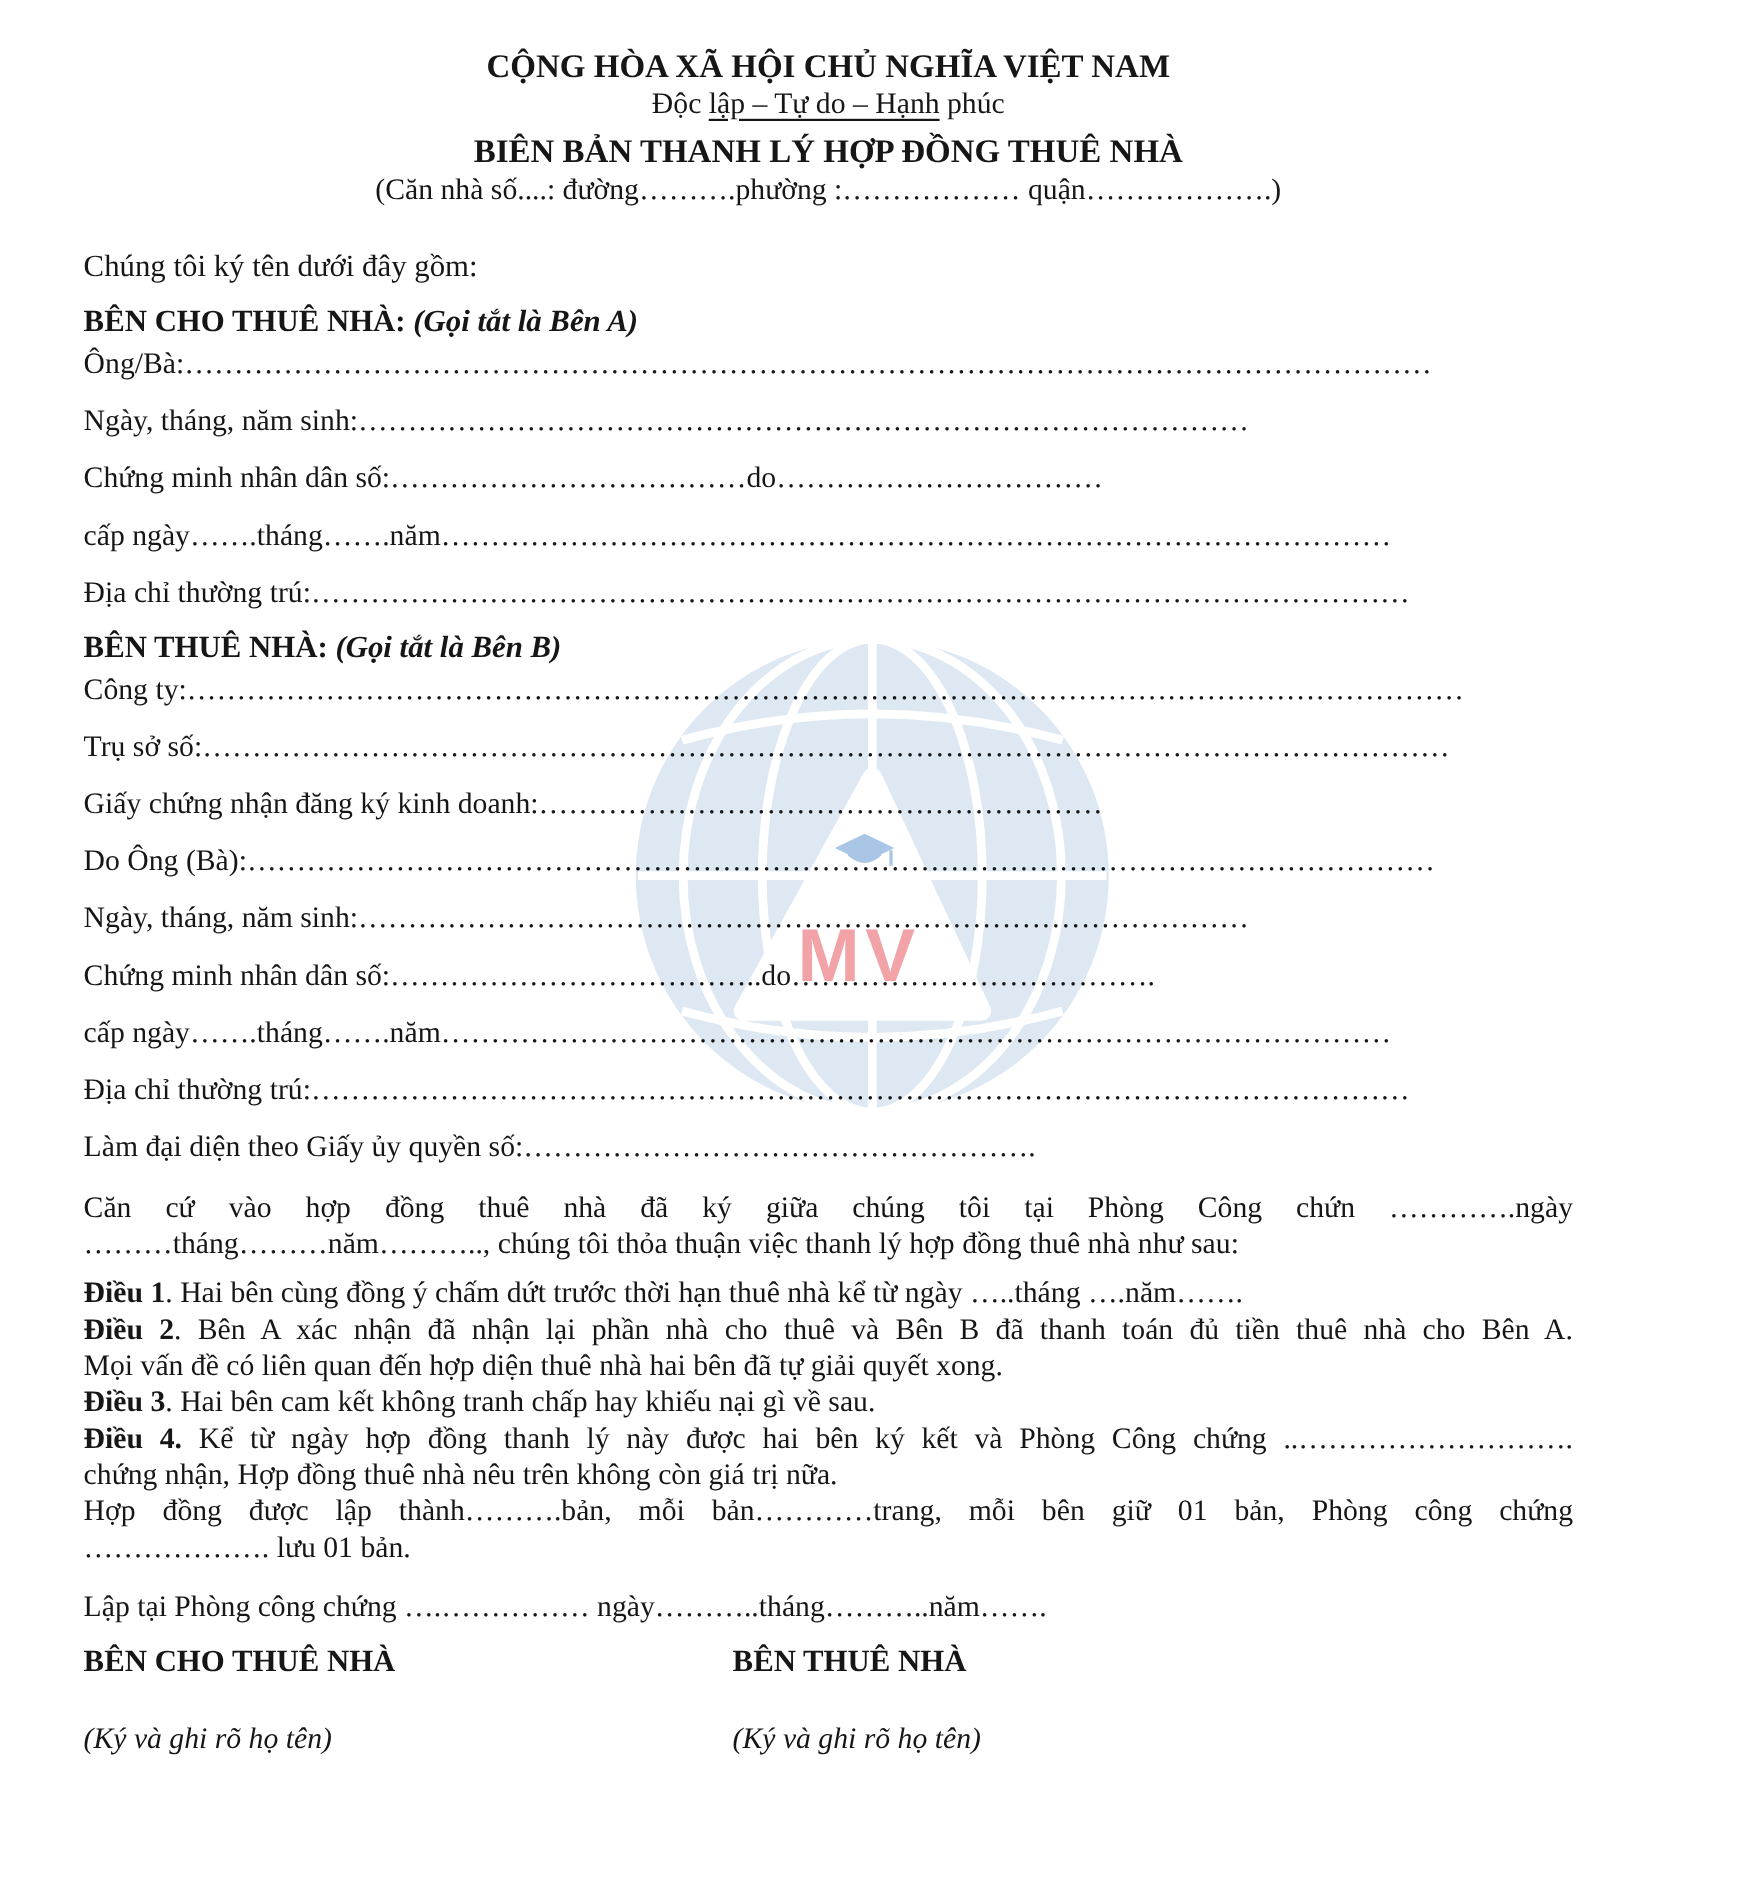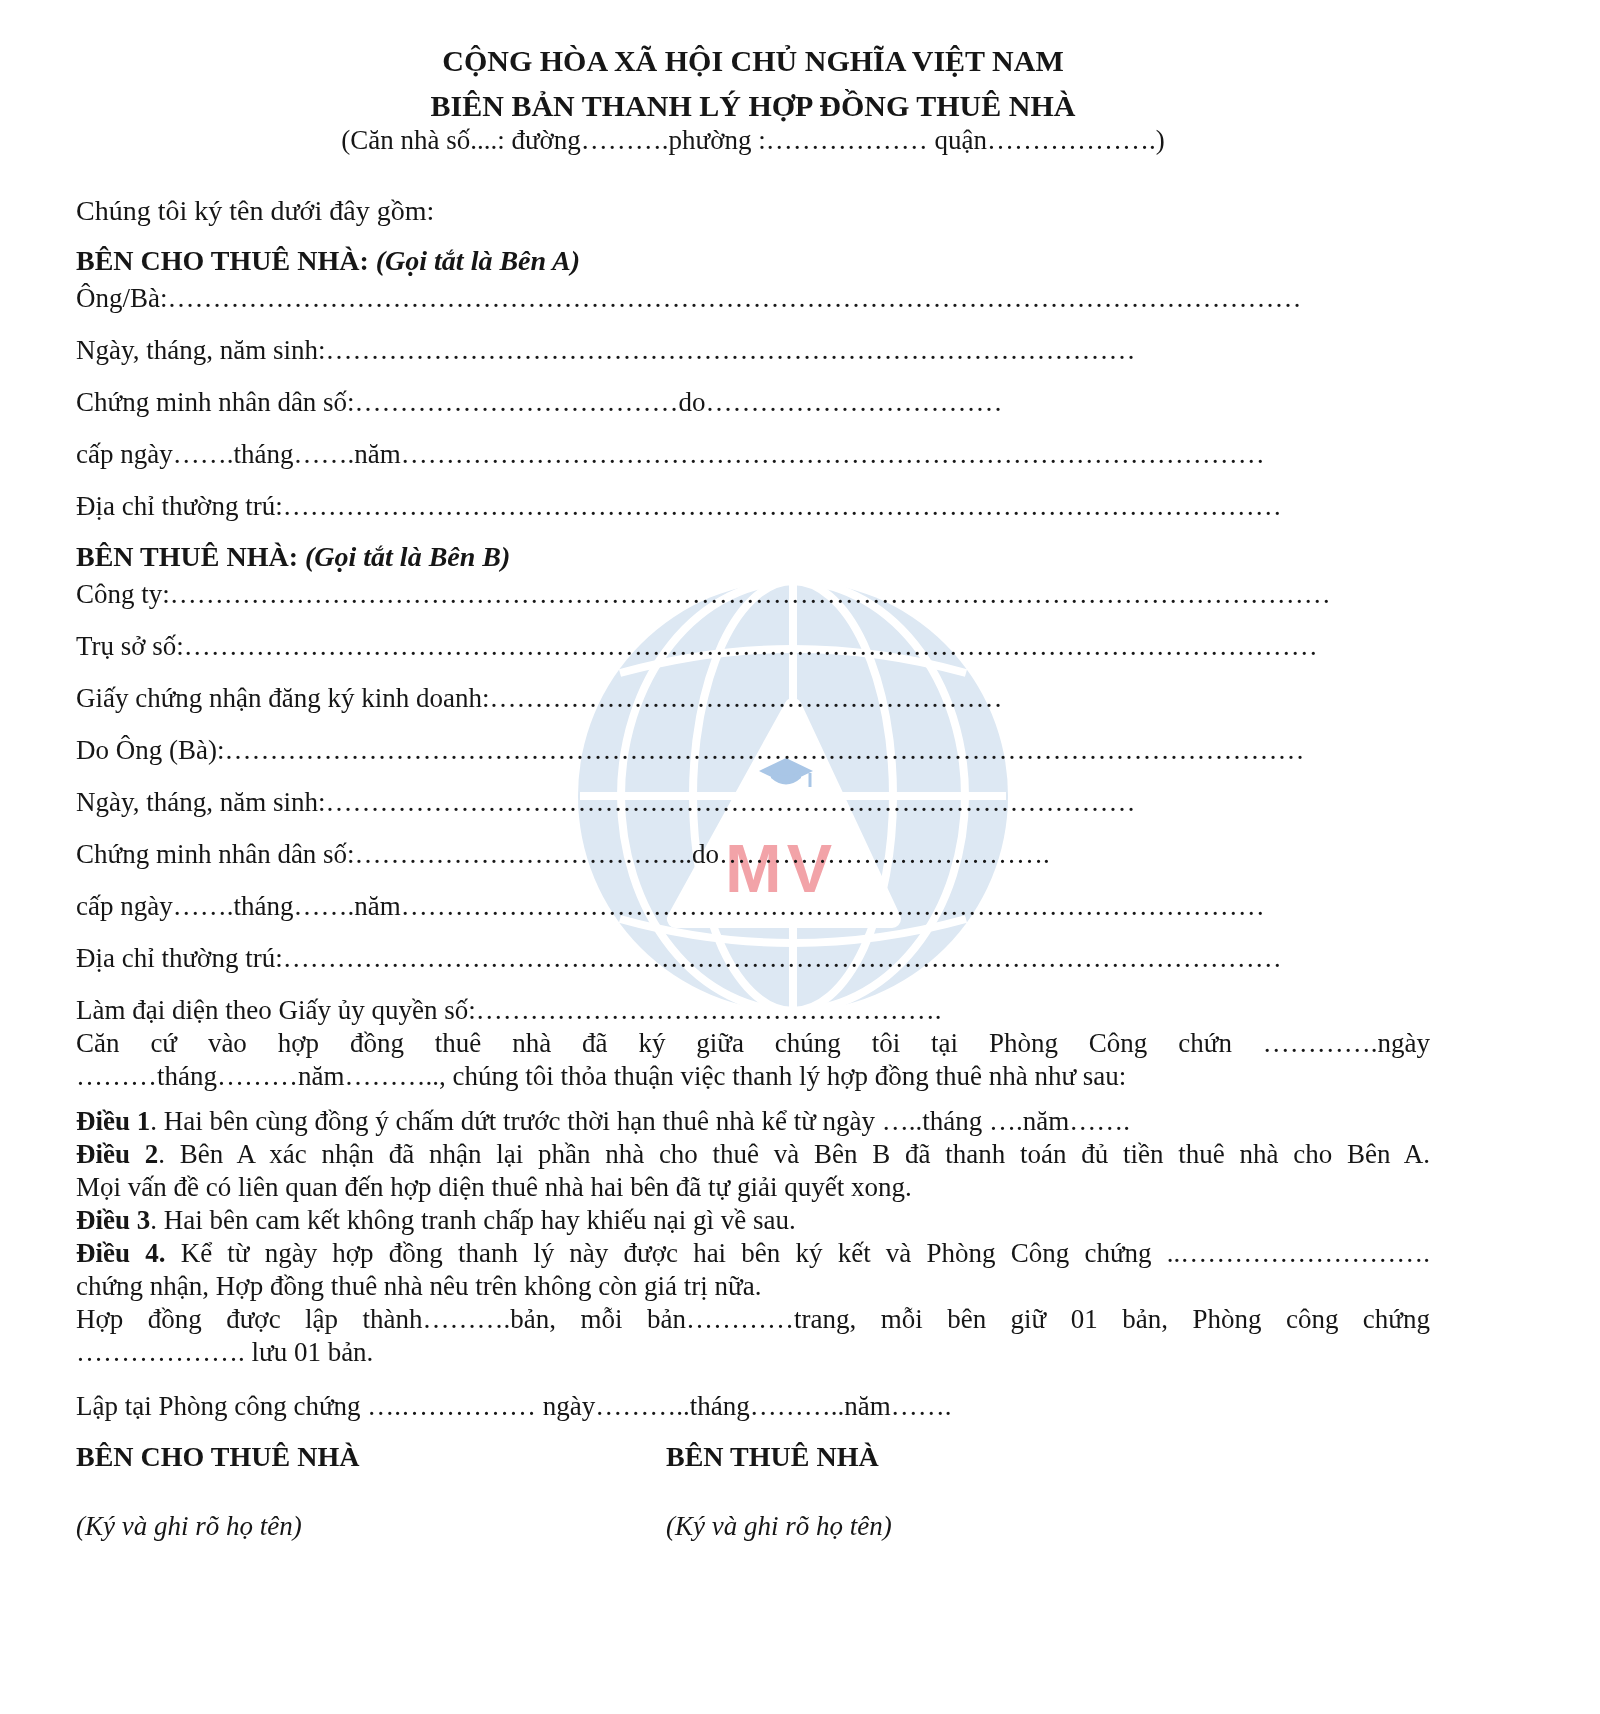--- a/index.html
+++ b/index.html
@@ -72,21 +72,21 @@
     white-space: nowrap;
     overflow: hidden;
   }
   .fline.tight { margin-top: 4px; }
   .para {
     font-size: 27px;
     line-height: 33px;
     text-align: justify;
   }
   .jlast { text-align-last: justify; }
-  .recital { }
+  .recital { margin-top: 22px; }
   .articles-block { margin-top: 12px; }
   .place-date {
     font-size: 27px;
     line-height: 33px;
     margin-top: 21px;
     white-space: nowrap;
     overflow: hidden;
   }
   .sig-row { display: flex; margin-top: 17px; }
   .sig-row.notes { margin-top: 36px; }
@@ -116,20 +116,21 @@
       <path d="M 213,217 q 15 13 30 0 l 0,-7 q -15 9 -30 0 z"></path>
       <line x1="252" y1="212" x2="252" y2="226" stroke="#a9c6e6" stroke-width="3"></line>
     </g>
     <text x="223" y="331" text-anchor="middle" font-family="Liberation Sans, DejaVu Sans, sans-serif" font-weight="bold" font-size="68" letter-spacing="5" fill="#f0939a" opacity="0.85">MV</text>
   </svg>
 
   <div class="content">
 
     <div class="nat-title">CỘNG HÒA XÃ HỘI CHỦ NGHĨA VIỆT NAM</div>
 
+    <div class="motto"><span>Độc </span><span class="u">lập – Tự do – Hạnh</span><span> phúc</span></div>
 
     <div class="doc-title">BIÊN BẢN THANH LÝ HỢP ĐỒNG THUÊ NHÀ</div>
 
     <div class="doc-sub">(Căn nhà số....: đường……….phường :……………… quận……………….)</div>
 
     <div class="intro">Chúng tôi ký tên dưới đây gồm:</div>
 
     <div class="sec-head"><b>BÊN CHO THUÊ NHÀ: </b><b class="bi">(Gọi tắt là Bên A)</b></div>
     <div class="fline tight">Ông/Bà:………………………………………………………………………………………………………………</div>
     <div class="fline">Ngày, tháng, năm sinh:………………………………………………………………………………</div>

